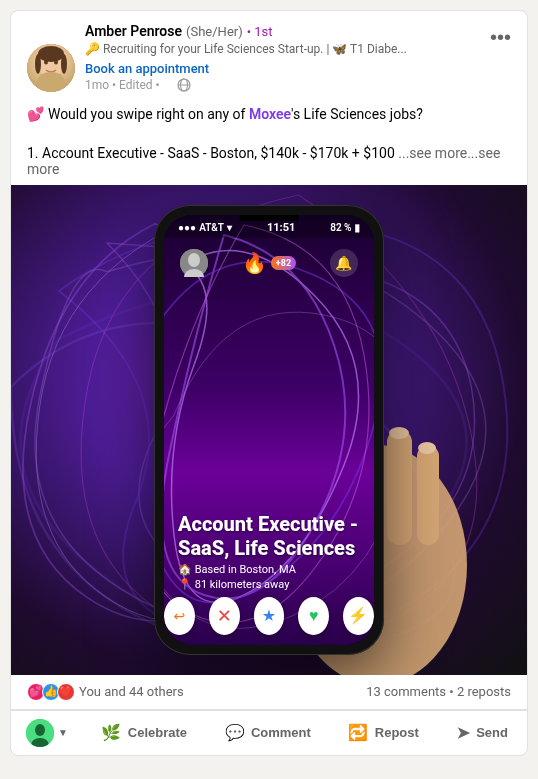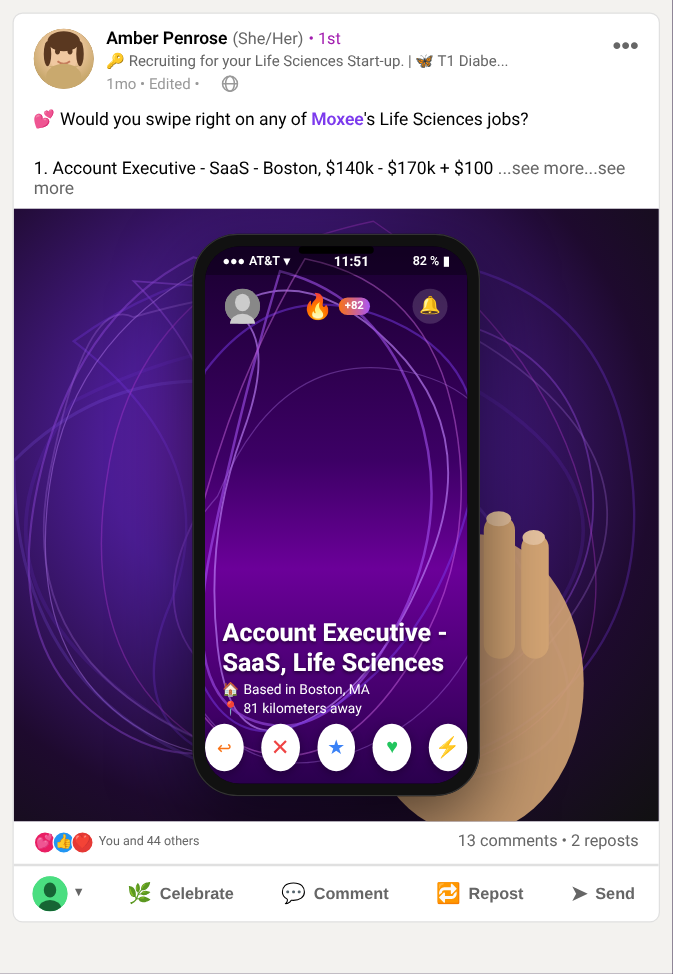--- a/index.html
+++ b/index.html
@@ -14,21 +14,21 @@
     .card {
       width: 538px;
       background: #fff;
       border-radius: 8px;
       border: 1px solid #e0e0e0;
       overflow: hidden;
     }
     
     .post-header {
       display: flex;
-      align-items: flex-start;
+      align-items: flex-end;
       padding: 12px 16px 8px 16px;
       position: relative;
     }
     .avatar {
       width: 48px;
       height: 48px;
       border-radius: 50%;
       overflow: hidden;
       margin-right: 10px;
       flex-shrink: 0;
@@ -344,21 +344,21 @@
       border-radius: 50%;
       border: 1.5px solid #fff;
       font-size: 11px;
       display: flex;
       align-items: center;
       justify-content: center;
       margin-left: -3px;
     }
     .reaction-icon:first-child { margin-left: 0; }
     .reaction-count {
-      font-size: 10px;
+      font-size: 13px;
       color: #666;
     }
     .comments-reposts {
       font-size: 13px;
       color: #666;
     }
     
     .action-bar {
       display: flex;
       justify-content: space-around;
@@ -419,20 +419,21 @@
         </svg>
       </div>
     </div>
     <div class="header-info">
       <div class="name-line">
         <span class="name">Amber Penrose</span>
         <span class="pronouns">(She/Her)</span>
         <span class="degree">• 1st</span>
       </div>
       <div class="subtitle">🔑 Recruiting for your Life Sciences Start-up. | 🦋 T1 Diabe...</div>
+      <a class="book-link" href="#">Book an appointment</a>
       <div class="meta">
         <span>1mo • Edited •</span>
         <span class="globe-icon">
           <svg width="14" height="14" viewBox="0 0 14 14" fill="none">
             <circle cx="7" cy="7" r="6" stroke="#999" stroke-width="1.2" fill="none"></circle>
             <ellipse cx="7" cy="7" rx="3.5" ry="6" stroke="#999" stroke-width="1.2" fill="none"></ellipse>
             <line x1="1" y1="7" x2="13" y2="7" stroke="#999" stroke-width="1.2"></line>
           </svg>
         </span>
       </div>

